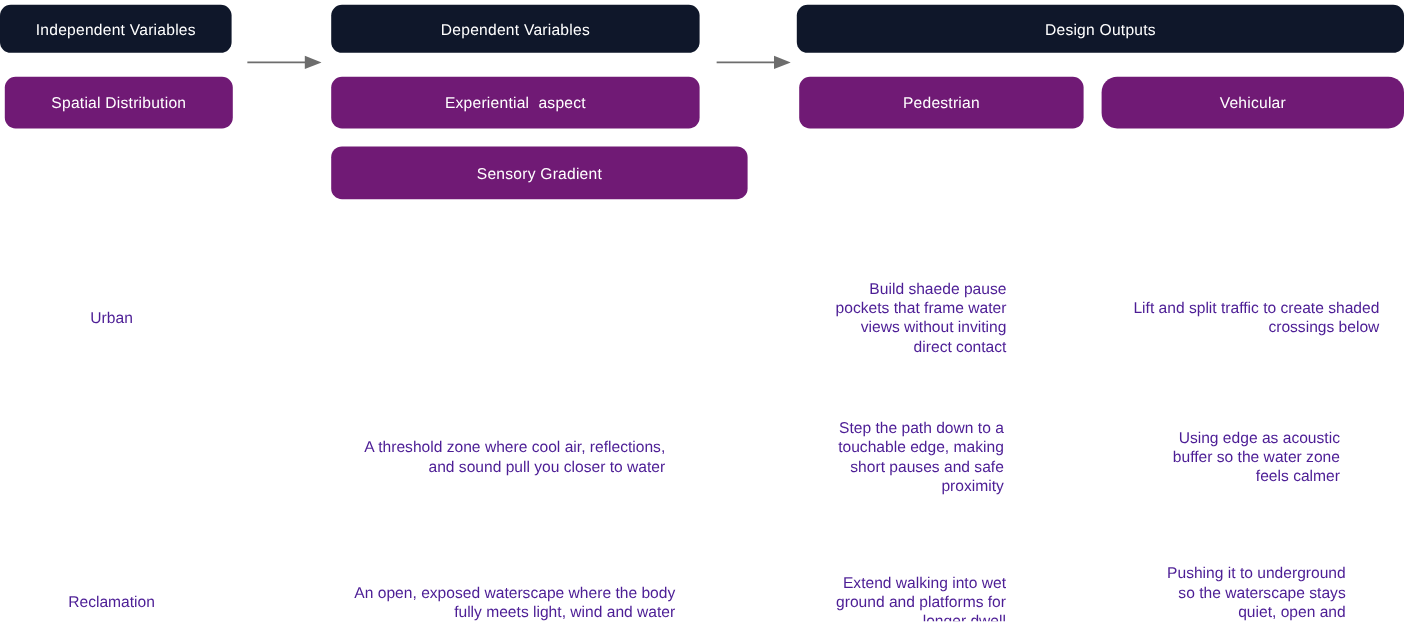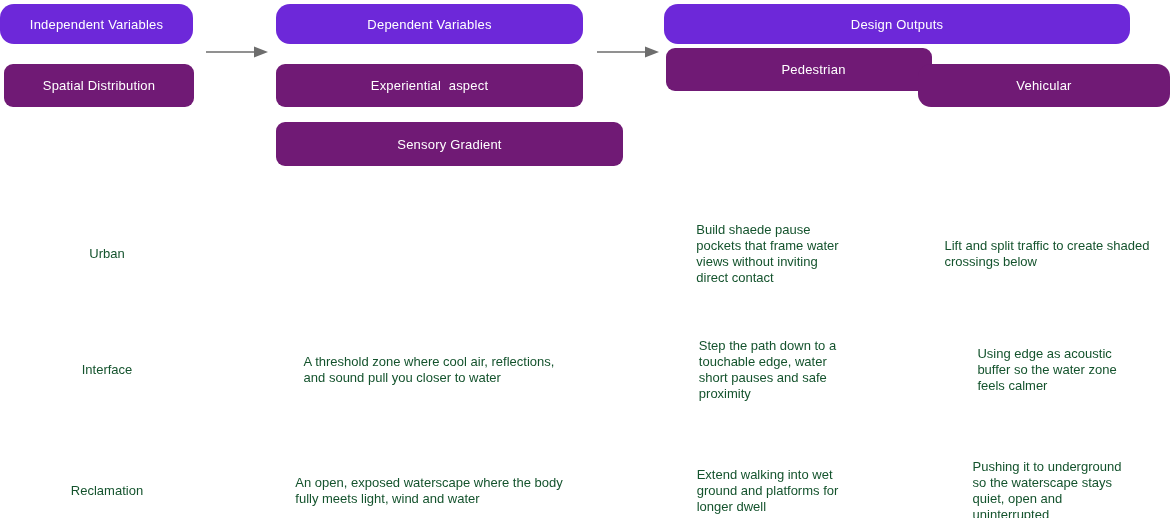--- a/index.html
+++ b/index.html
@@ -16,42 +16,42 @@
     display: flex;
     align-items: center;
     justify-content: center;
     text-align: center;
     color: #ffffff;
     font-size: 13px;
     border-radius: 9px;
     white-space: pre-wrap;
     letter-spacing: 0.2px;
   }
-  .box.dark  { background: #6d28d9; border-radius: 14px; }
+  .box.dark  { background: #0f172a; }
   .box.light { background: #701a75; }
   .arrow {
     position: absolute;
     width: 62px;
     height: 14px;
   }
   .row { position: absolute; left: 0; width: 1172px; height: 100px; }
   .cell {
     position: absolute;
-    top: 4px;
+    top: 15px;
     height: 100%;
     display: flex;
     align-items: center;
     justify-content: center;
-    text-align: left;
-    color: #14532d;
+    text-align: right;
+    color: #4c1d95;
     font-size: 13px;
     line-height: 15.8px;
     white-space: pre-line;
   }
-  .cell.label      { left: 0;     width: 186px; padding-left: 14px; }
+  .cell.label      { left: 0;     width: 186px; }
   .cell.dependent  { left: 186px; width: 486px; }
   .cell.pedestrian { left: 670px; width: 195px; }
   .cell.vehicular  { left: 920px; width: 254px; }
 </style>
 </head>
 <body>
 
 <div class="canvas">
 
   <div class="box dark" style="left:0px; top:4px; width:193px; height:40px;">Independent Variables</div>
@@ -64,40 +64,39 @@
 
   <div class="box light" style="left:276px; top:64px; width:307px; height:43px;">Experiential  aspect</div>
   <div class="box dark" style="left:276px; top:4px; width:307px; height:40px;">Dependent Variables</div>
   <div class="box light" style="left:276px; top:122px; width:347px; height:44px;">Sensory Gradient</div>
 
   <svg class="arrow" style="left:597px; top:45px;" viewBox="0 0 62 14">
     <line x1="0" y1="7" x2="49" y2="7" stroke="#6d6d6d" stroke-width="1.6"></line>
     <polygon points="48,1.5 62,7 48,12.5" fill="#6d6d6d"></polygon>
   </svg>
 
-  <div class="box dark" style="left:664px; top:4px; width:466px; height:40px;">Design Outputs</div>
-  <div class="box light" style="left:666px; top:48px; width:237px; height:43px;padding-left:29px;">Pedestrian</div>
+  <div class="box dark" style="left:664px; top:4px; width:506px; height:40px;">Design Outputs</div>
+  <div class="box light" style="left:666px; top:64px; width:237px; height:43px;">Pedestrian</div>
   <div class="box light" style="left:918px; top:64px; width:252px; height:43px;border-radius:13px;">Vehicular</div>
 
   <div class="row" style="top:200px;">
     <div class="cell label">Urban</div>
     <div class="cell pedestrian">Build shaede pause
 pockets that frame water
 views without inviting
 direct contact</div>
     <div class="cell vehicular">Lift and split traffic to create shaded
 crossings below</div>
   </div>
 
   <div class="row" style="top:316px;">
-    <div class="cell label">Interface</div>
     <div class="cell dependent">A threshold zone where cool air, reflections,
 and sound pull you closer to water</div>
     <div class="cell pedestrian">Step the path down to a
-touchable edge, water
+touchable edge, making
 short pauses and safe
 proximity</div>
     <div class="cell vehicular">Using edge as acoustic
 buffer so the water zone
 feels calmer</div>
   </div>
 
   <div class="row" style="top:435px; height:104px;">
     <div class="cell label">Reclamation</div>
     <div class="cell dependent">An open, exposed waterscape where the body

